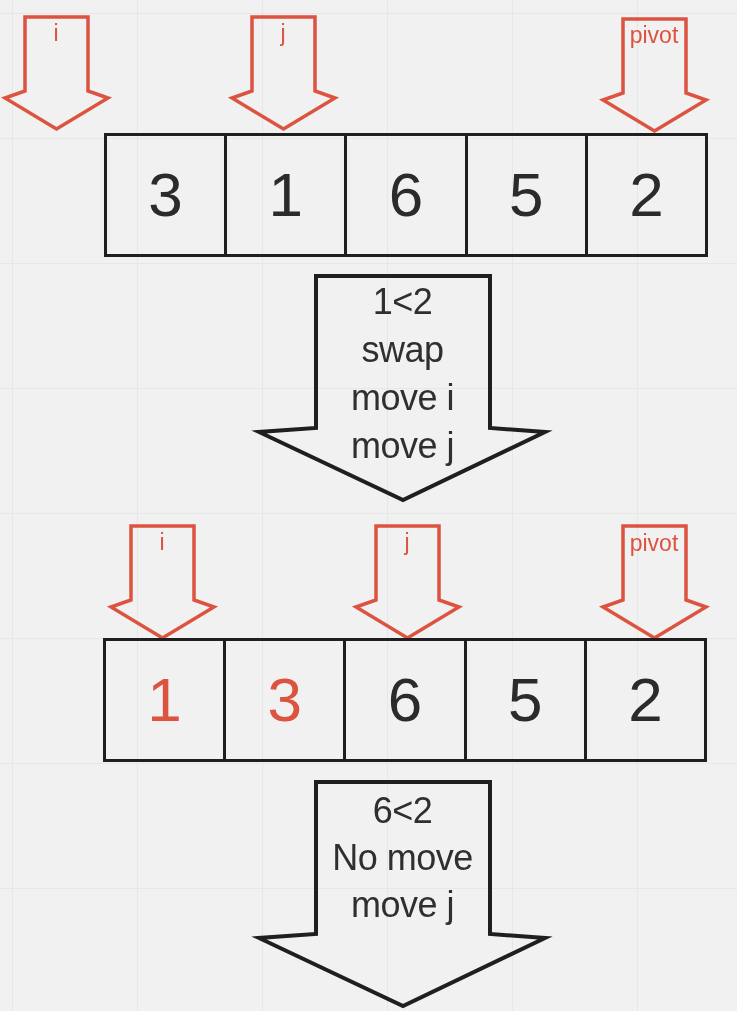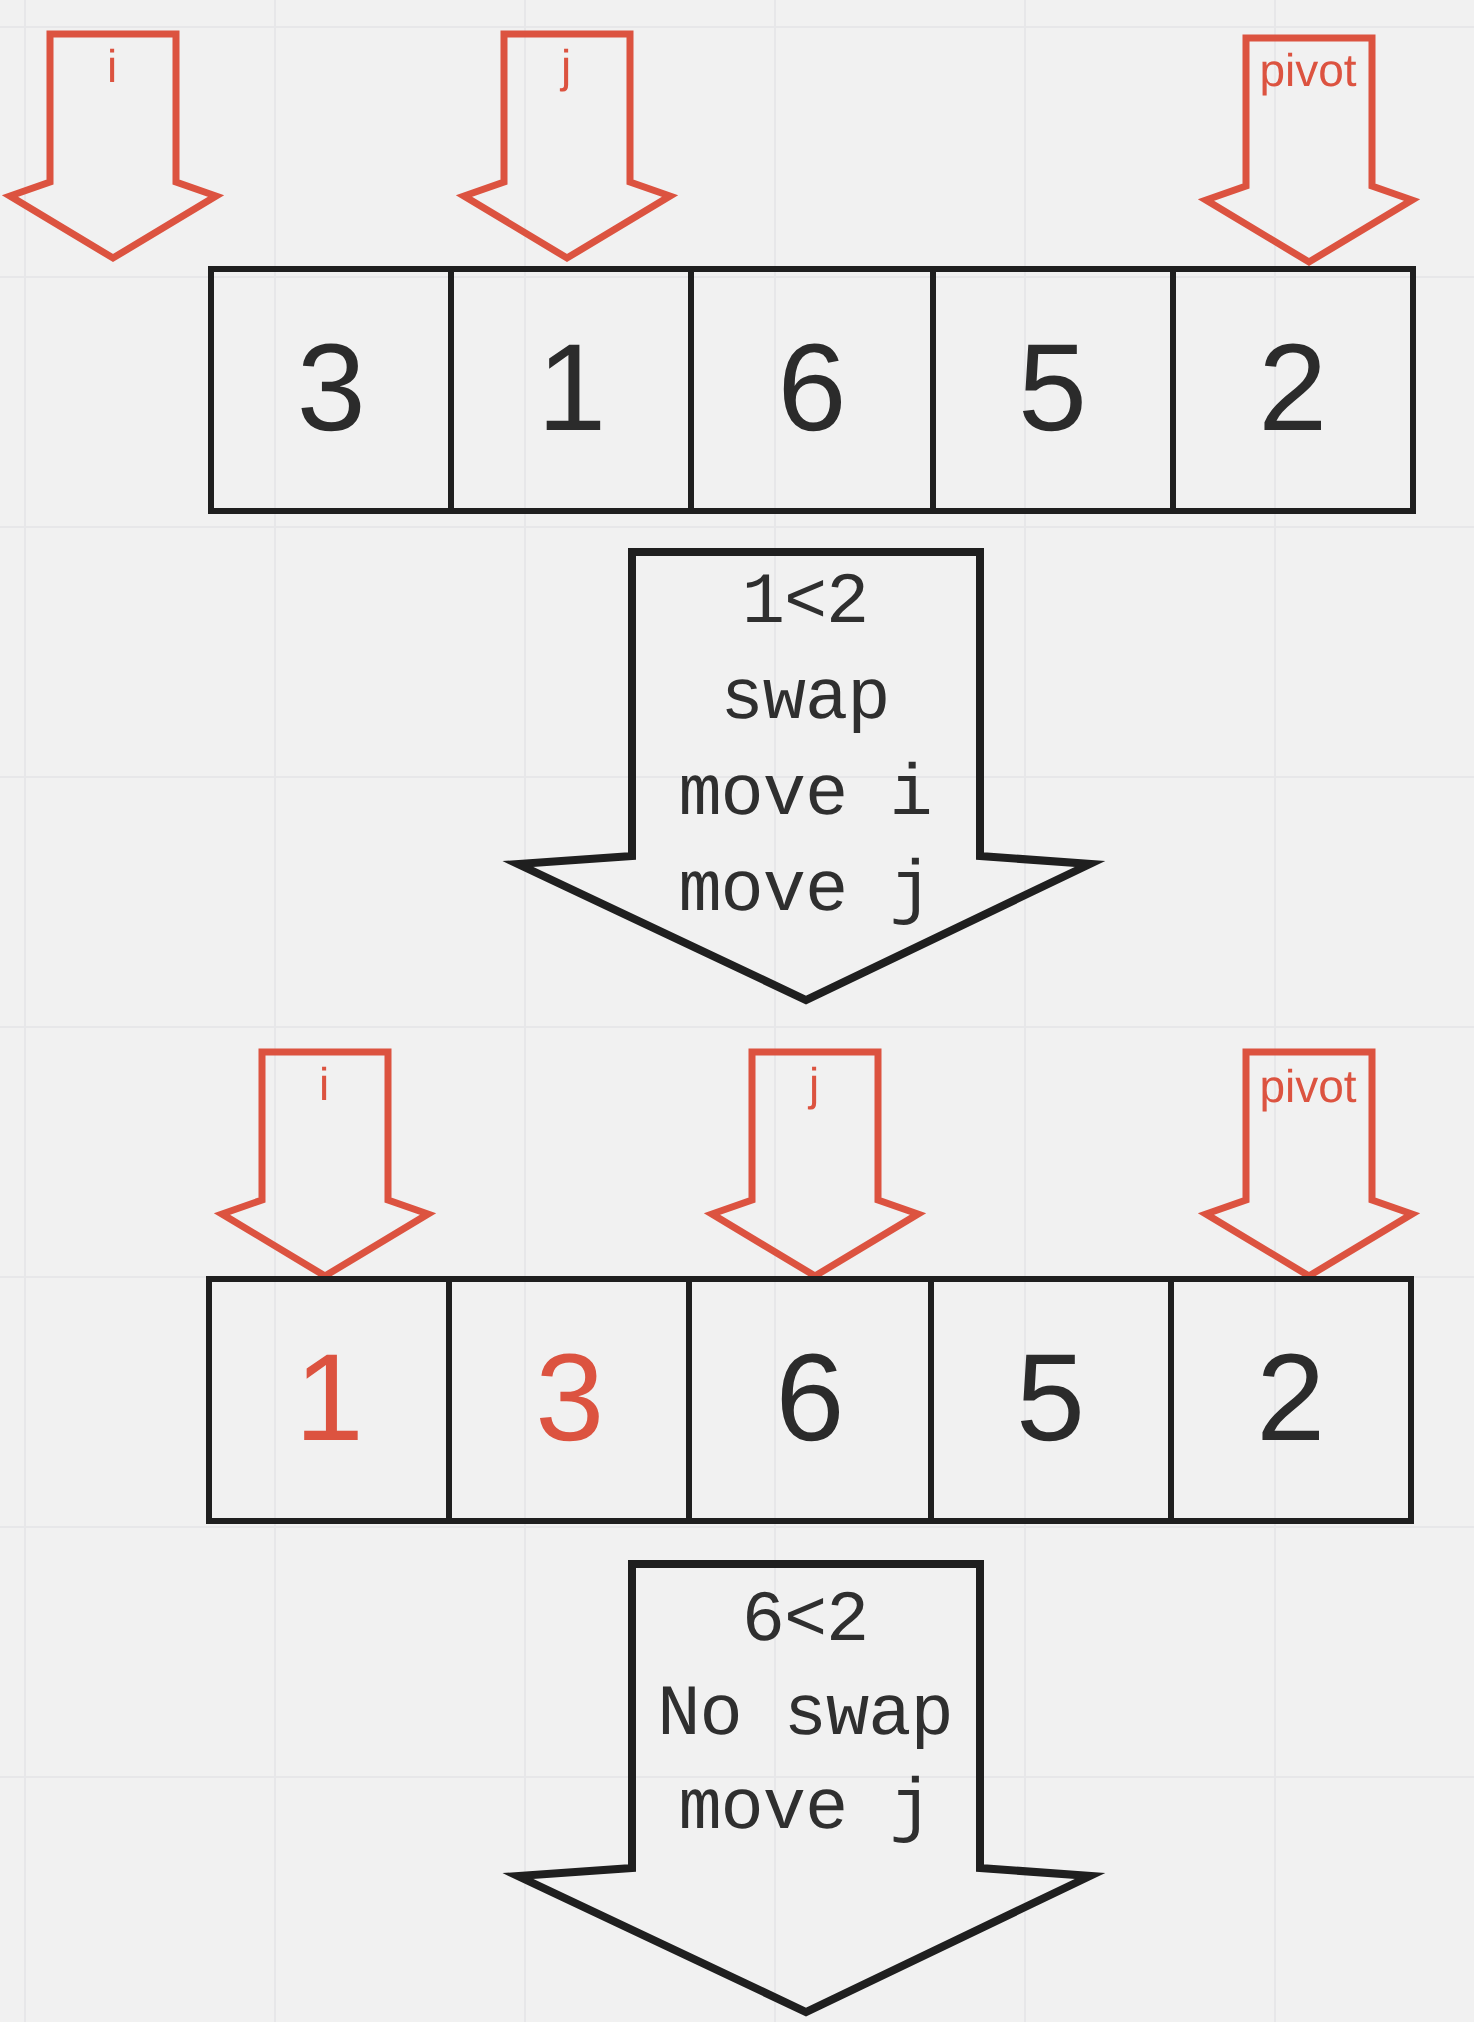--- a/index.html
+++ b/index.html
@@ -67,21 +67,20 @@
   }
   .num.accent { color: var(--accent); }
   .arrow-text {
     position: absolute;
     left: 259px;
     width: 287px;
     text-align: center;
     color: var(--text);
     font-size: 36px;
     letter-spacing: -0.5px;
-    font-family: Liberation Mono, monospace;
   }
   .arrow-text div { line-height: 48px; }
   .arrow-text.second div { line-height: 47px; }
 </style>
 </head>
 <body>
 
 <div class="canvas">
 
   <svg class="shapes" xmlns="http://www.w3.org/2000/svg">
@@ -149,17 +148,17 @@
     <div class="cell">
         <span class="num">5</span>
       </div>
     <div class="cell">
         <span class="num">2</span>
       </div>
   </div>
 
   <div class="arrow-text second" style="top:787px;">
     <div>6&lt;2</div>
-    <div>No swap</div>
+    <div>No move</div>
     <div>move j</div>
   </div>
 
 </div>
 
 </body></html>

